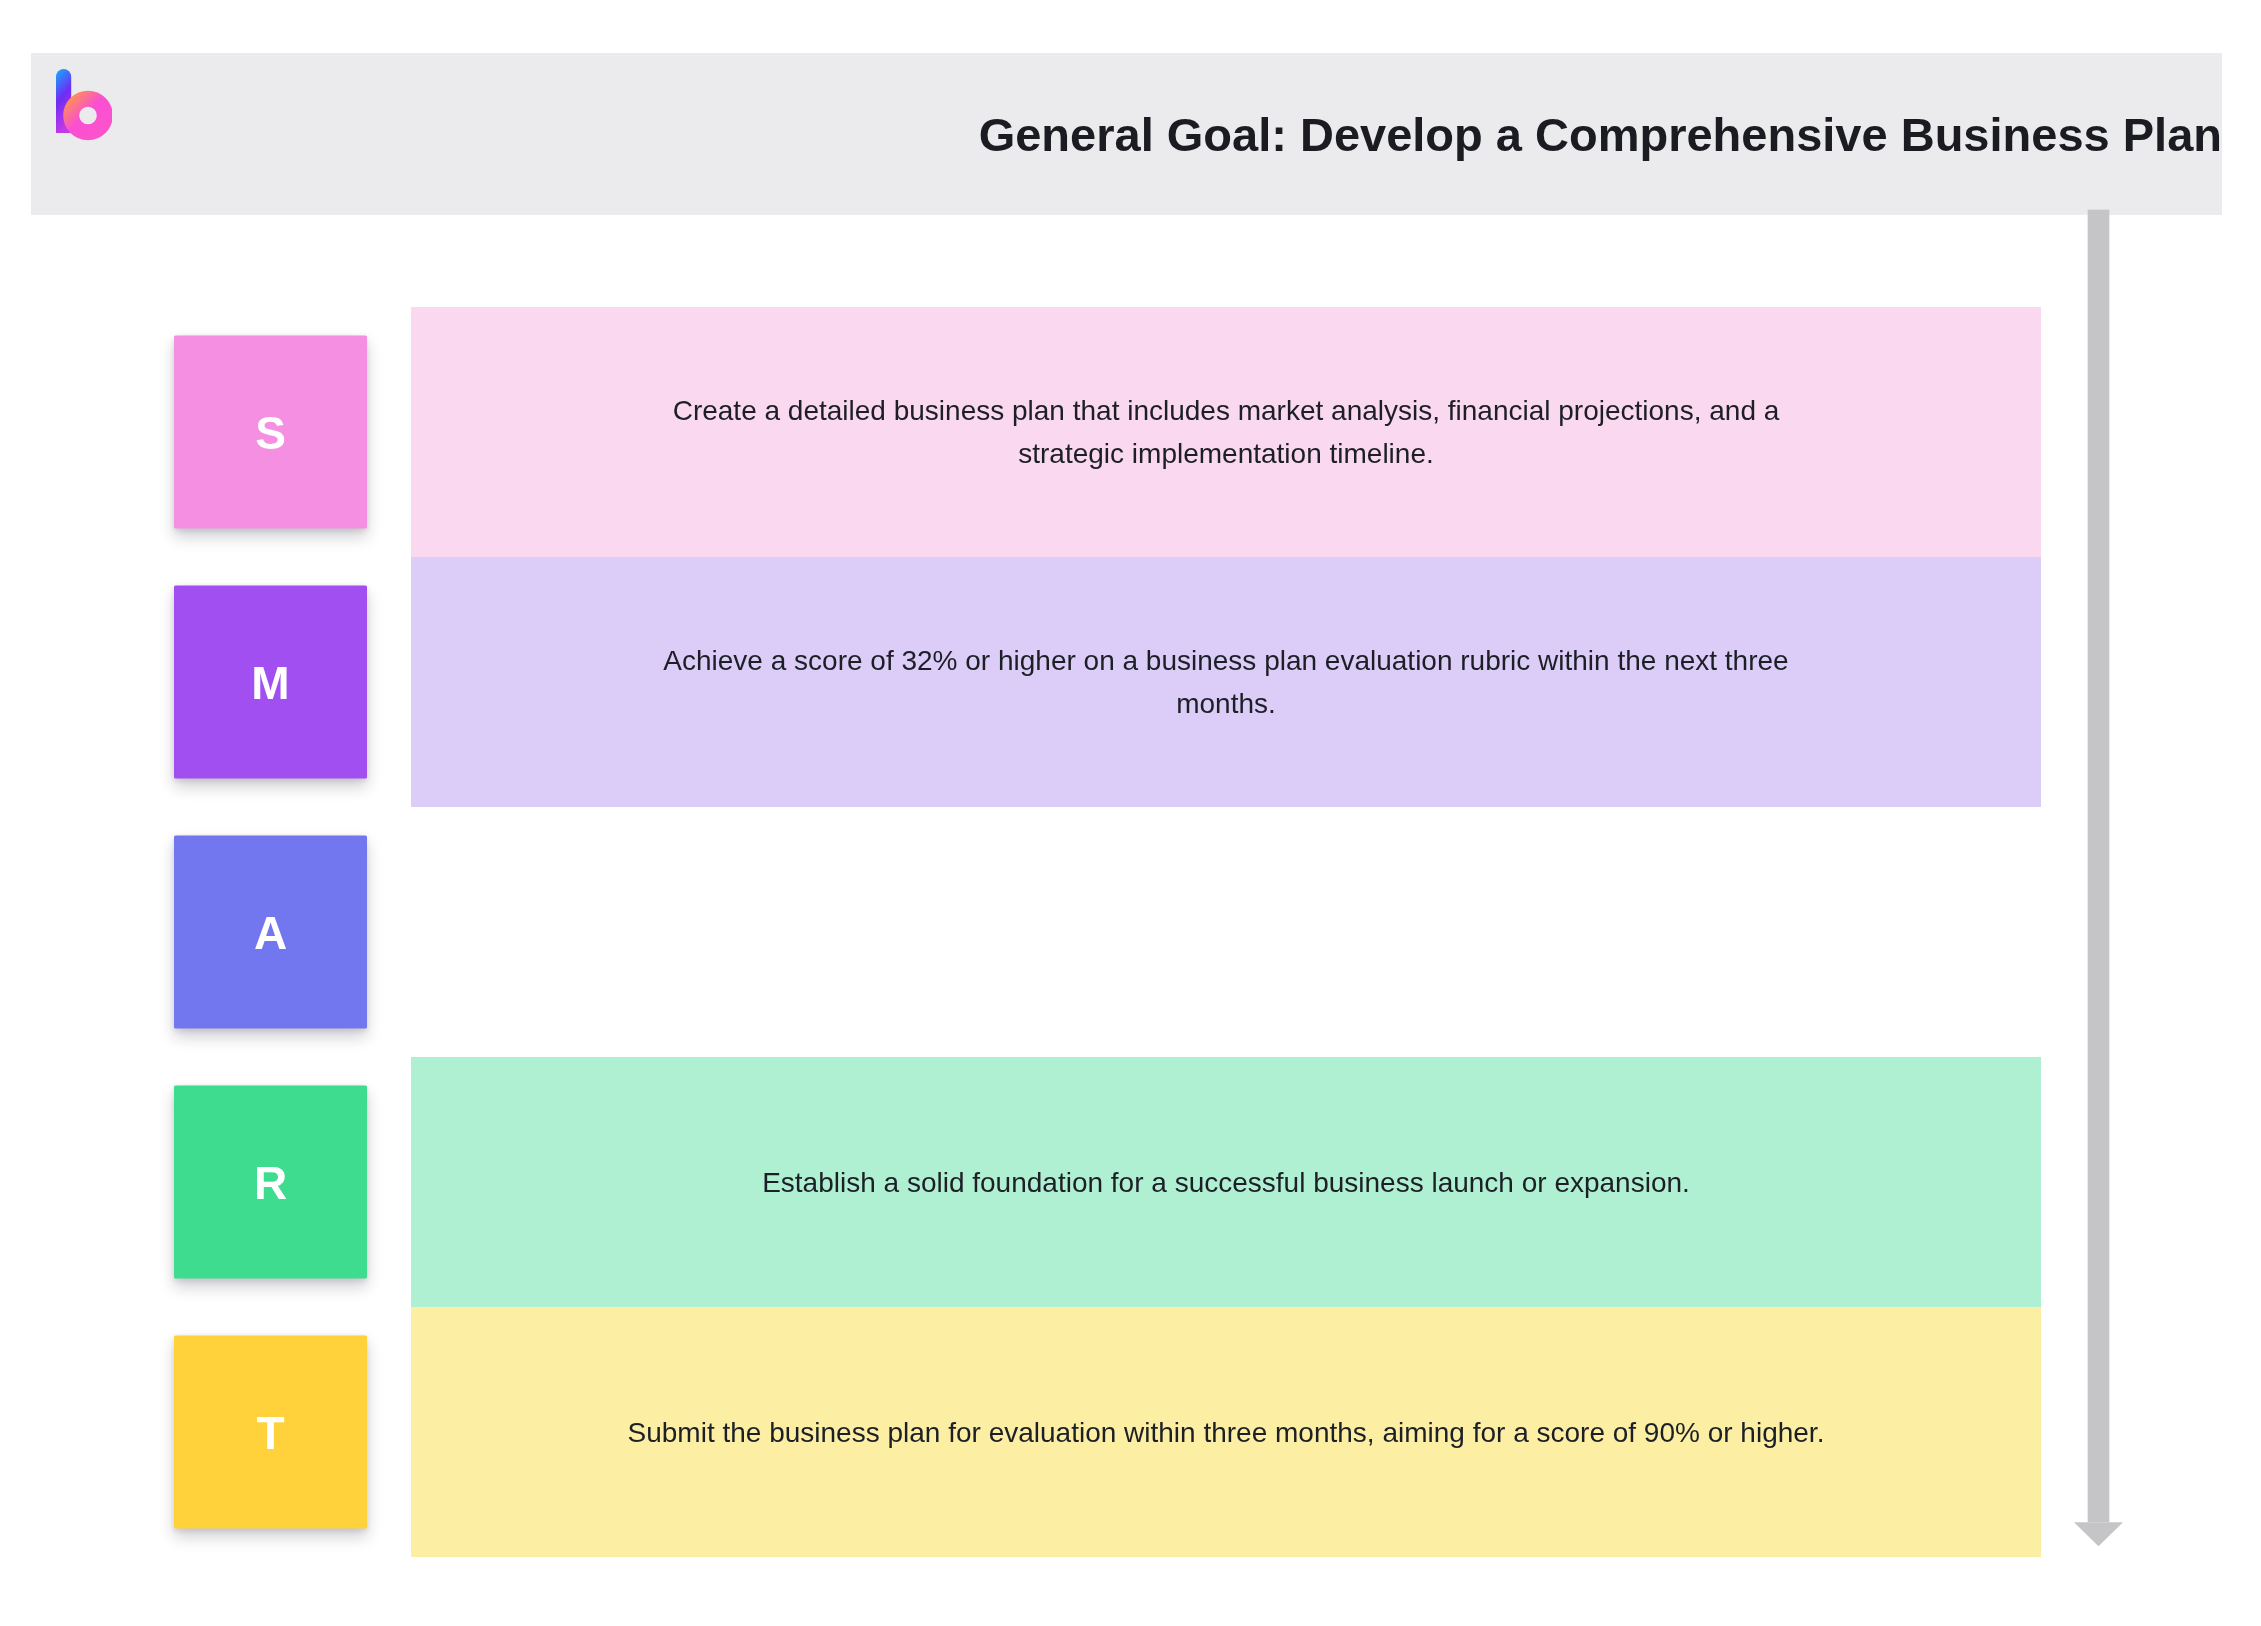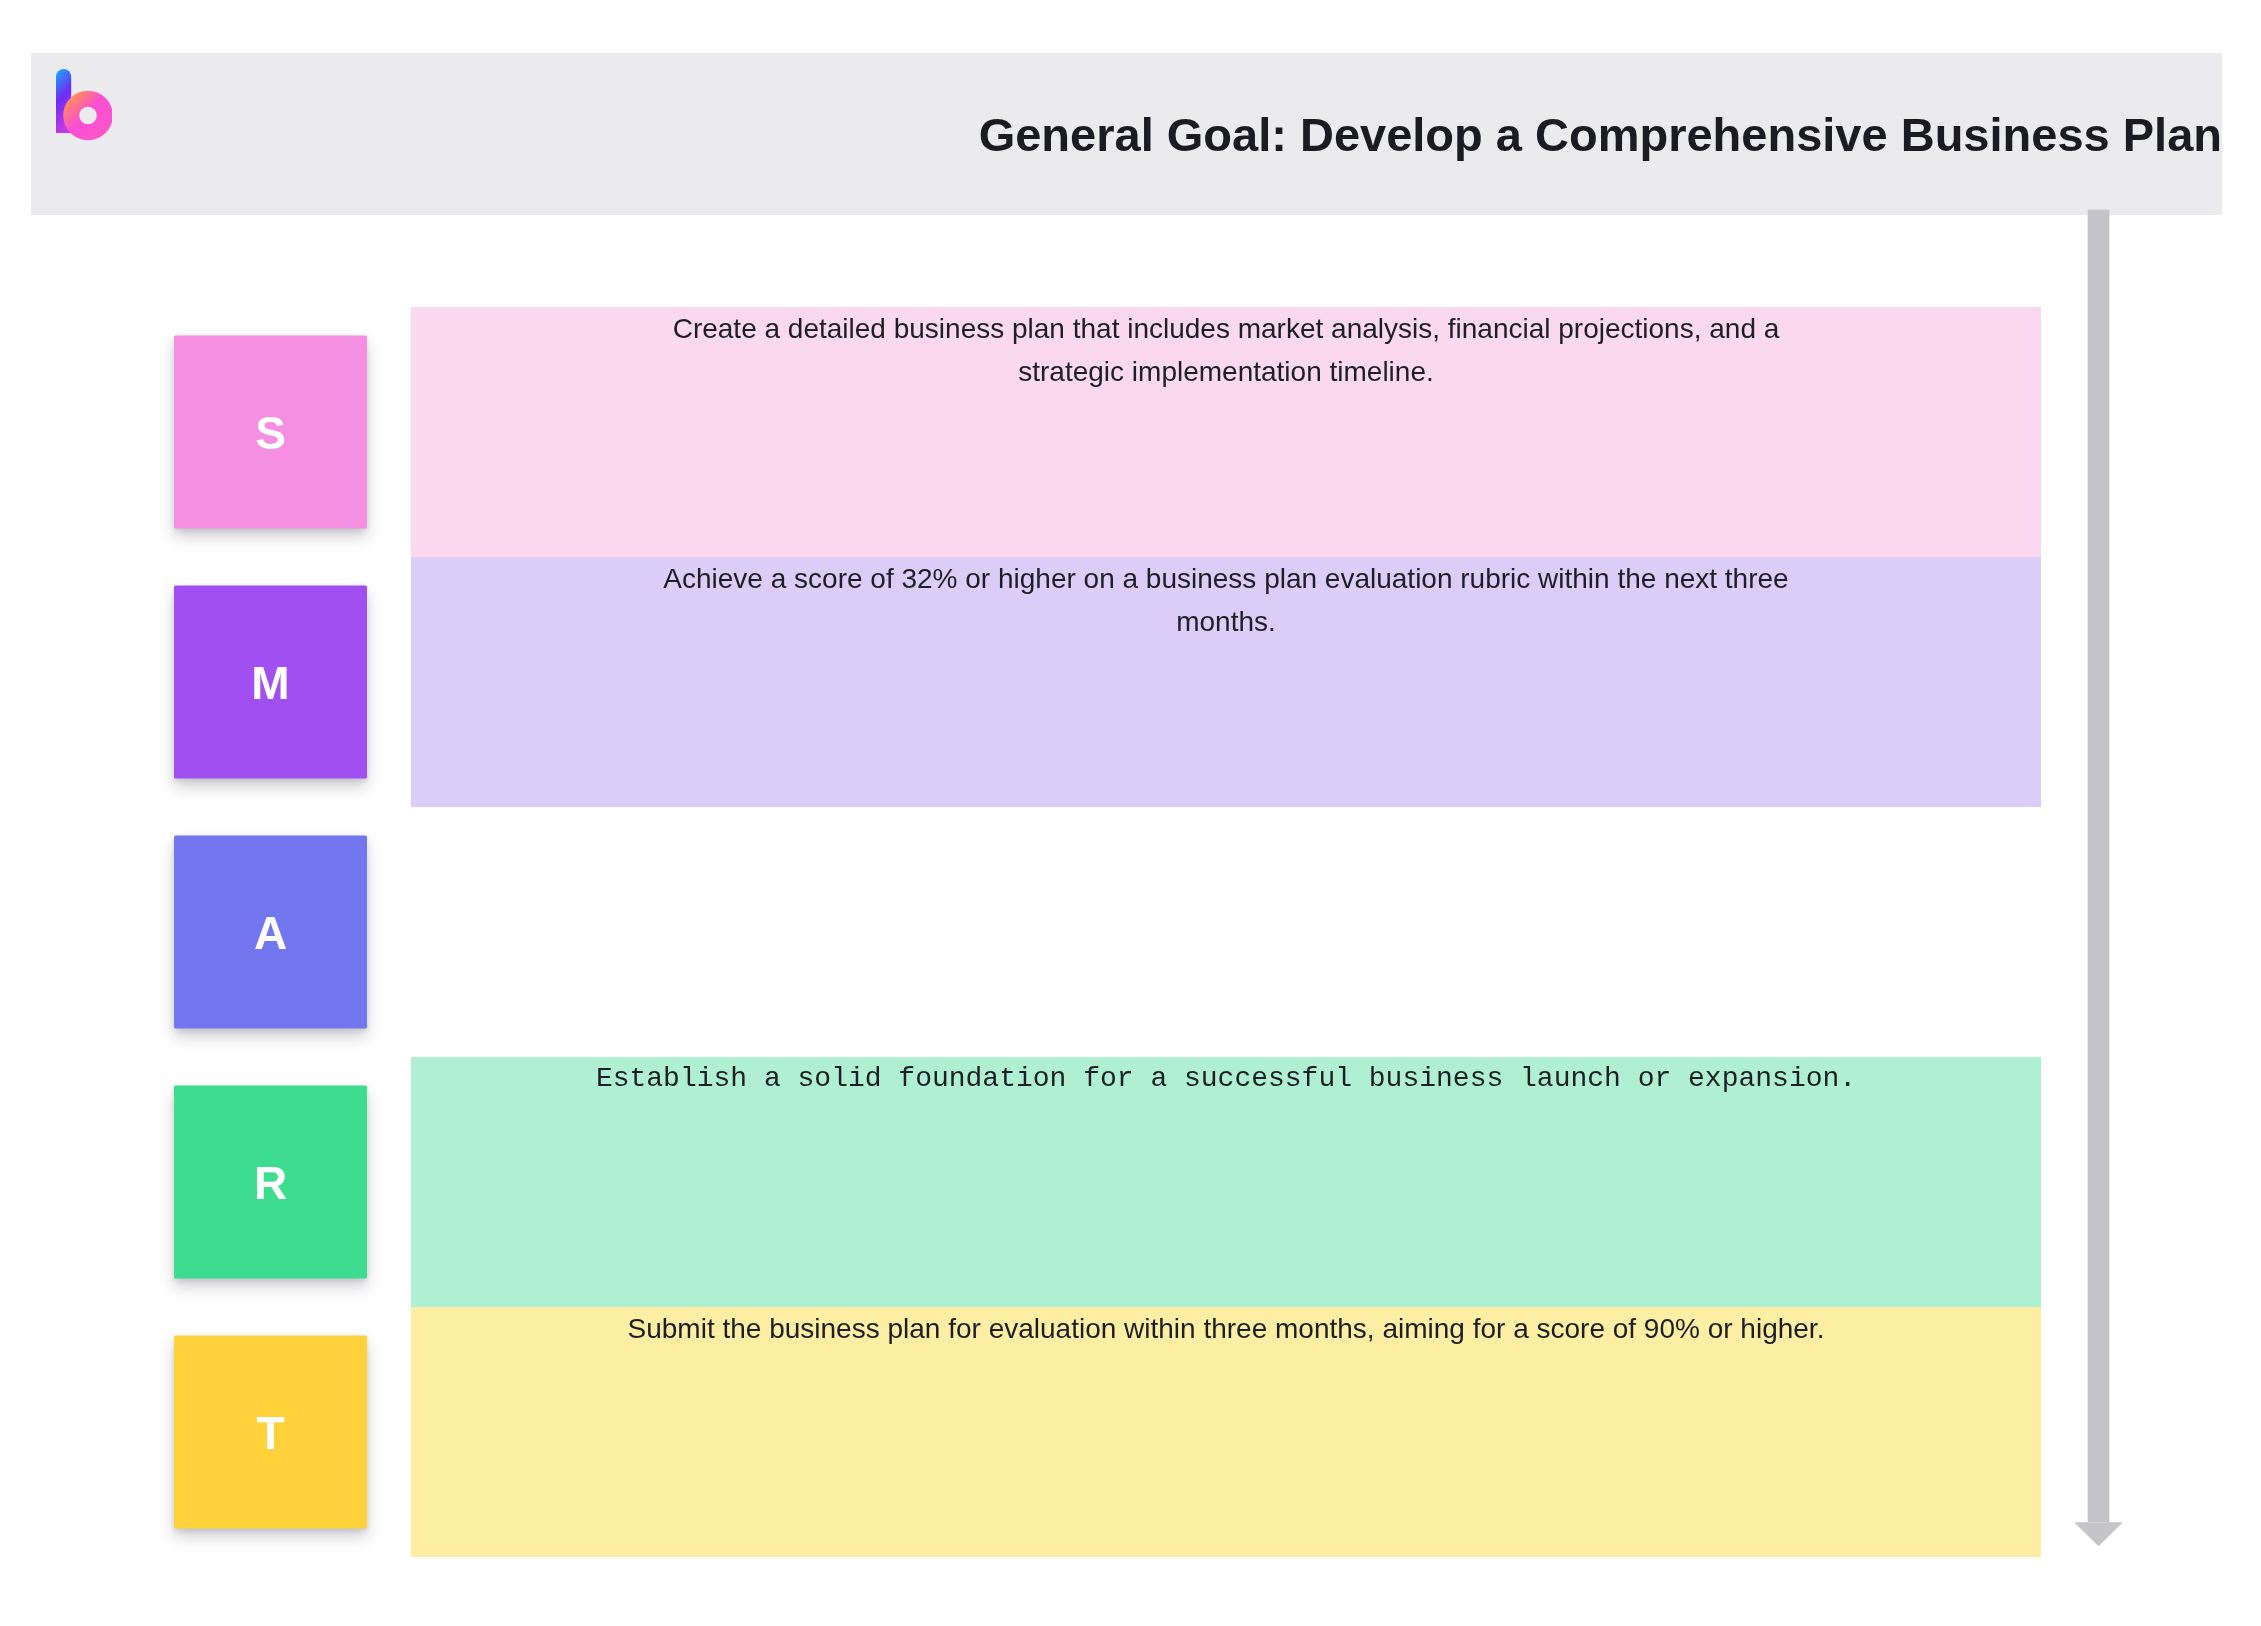--- a/index.html
+++ b/index.html
@@ -76,21 +76,21 @@
     font-weight: 600;
     line-height: 1;
   }
   .band {
     position: absolute;
     left: 411px;
     top: 0;
     width: 1630px;
     height: 100%;
     display: flex;
-    align-items: flex-start;
+    align-items: center;
     justify-content: center;
   }
   .band p {
     margin: 0;
     padding: 0 3.2px;
     font-size: 28px;
     line-height: 43px;
     text-align: center;
     color: #1d1f26;
     white-space: pre-line;
@@ -155,21 +155,21 @@
     <section class="row">
       <div class="square" style="background-color: rgb(114, 119, 240);">
         <span>A</span>
       </div>
     </section>
 
     <section class="row">
       <div class="square" style="background-color: rgb(62, 220, 142);">
         <span>R</span>
       </div>
-      <div class="band" style="background-color: rgb(175, 240, 211); font-family: Liberation Mono, monospace;">
+      <div class="band" style="background-color: rgb(175, 240, 211);">
         <p>Establish a solid foundation for a successful business launch or expansion.</p>
       </div>
     </section>
 
     <section class="row">
       <div class="square" style="background-color: rgb(255, 210, 59);">
         <span>T</span>
       </div>
       <div class="band" style="background-color: rgb(252, 238, 163);">
         <p>Submit the business plan for evaluation within three months, aiming for a score of 90% or higher.</p>

